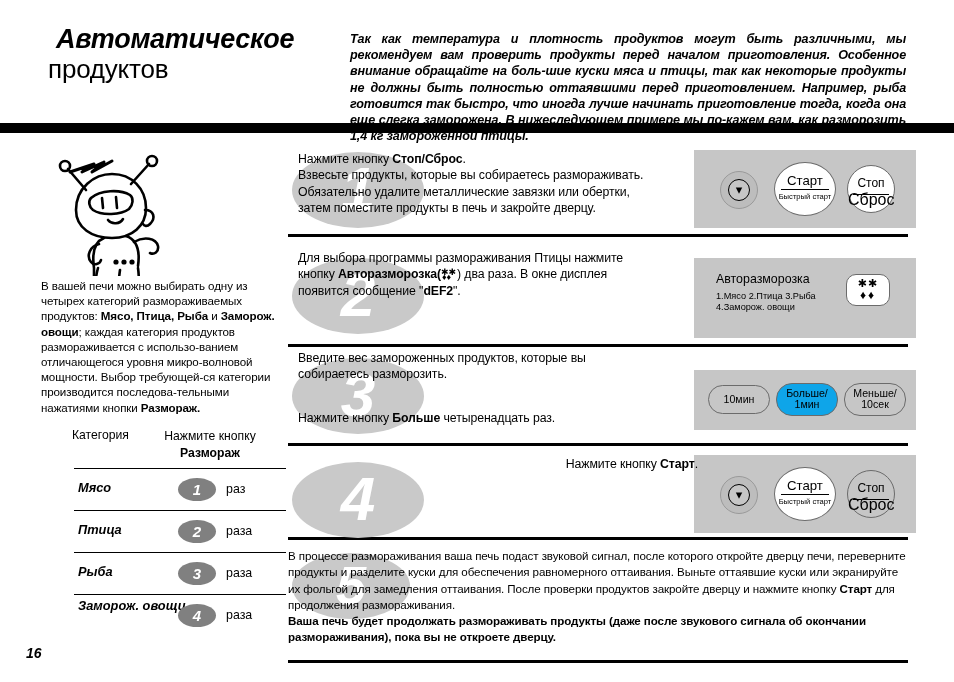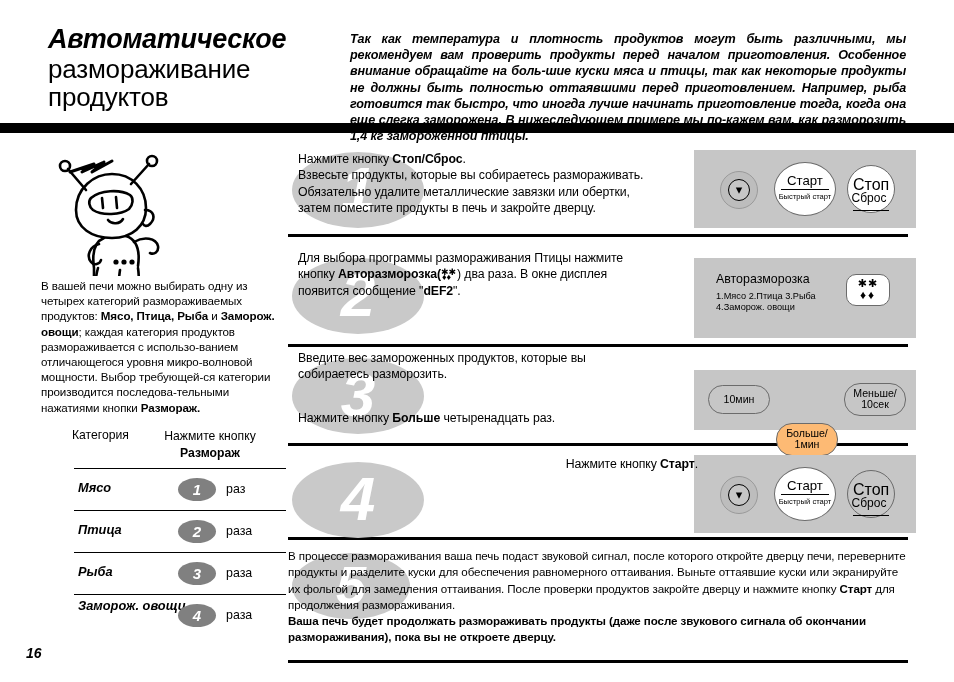--- a/index.html
+++ b/index.html
@@ -27,20 +27,21 @@
     left: 48px; top: 24px;
     width: 300px;
   }
   .title-line1 {
     font-size: 27px;
     font-weight: bold;
     font-style: italic;
     line-height: 31px;
     letter-spacing: -0.3px;
     white-space: nowrap;
+    margin-left: 8px;
   }
   .title-line2, .title-line3 {
     font-size: 26px;
     font-weight: normal;
     line-height: 28px;
     letter-spacing: -0.2px;
     white-space: nowrap;
   }
   #intro-para {
     position: absolute;
@@ -224,40 +225,40 @@
   }
   .btn-start .l2 {
     position: absolute; left: 3px; right: 3px; top: 29px;
     font-size: 7.6px;
   }
   .btn-stop {
     width: 48px; height: 48px;
   }
   .btn-stop .l1 {
     position: absolute; left: 5px; right: 5px; top: 10px;
-    font-size: 16px;
+    font-size: 12px;
     border-bottom: 1.2px solid #000;
-    padding-bottom: 16px;
+    padding-bottom: 4px;
   }
   .btn-stop .l2 {
     position: absolute; left: 0; right: 4px; top: 25px;
-    font-size: 12px;
+    font-size: 16px;
   }
 
   .btn-pill {
     position: absolute;
     border: 1.3px solid #6b6b6b;
     border-radius: 16px;
     box-sizing: border-box;
     text-align: center;
     background: #c6c6c6;
     font-size: 10.6px;
     line-height: 11.6px;
   }
-  .btn-pill.active { background: #fdba74; margin-top: 40px; }
+  .btn-pill.active { background: #0ea5e9; }
   .btn-pill .pill-inner {
     position: absolute;
     left: 0; right: 0; top: 50%;
     transform: translateY(-50%);
     text-align: center;
   }
 
   .display-label {
     position: absolute;
     font-size: 12.4px;
@@ -353,21 +354,20 @@
     font-weight: bold;
     font-style: italic;
   }
 </style>
 </head>
 <body>
 
 <div id="header">
   <div id="title-block">
     <div class="title-line1">Автоматическое</div>
-    <div class="title-line2">размораживание</div>
     <div class="title-line3">продуктов</div>
   </div>
   <div id="intro-para">Так как температура и плотность продуктов могут быть различными, мы рекомендуем вам проверить продукты перед началом приготовления. Особенное внимание обращайте на боль-шие куски мяса и птицы, так как некоторые продукты не должны быть полностью оттаявшими перед приготовлением. Например, рыба готовится так быстро, что иногда лучше начинать приготовление тогда, когда она еще слегка заморожена. В нижеследующем примере мы по-кажем вам, как разморозить 1,4 кг замороженной птицы.</div>
 </div>
 <div id="header-rule"></div>
 
 <div id="mascot">
   <svg viewBox="0 0 132 134" width="132" height="134" xmlns="http://www.w3.org/2000/svg">
     <g fill="none" stroke="#000" stroke-width="2.6" stroke-linecap="round" stroke-linejoin="round">
 

